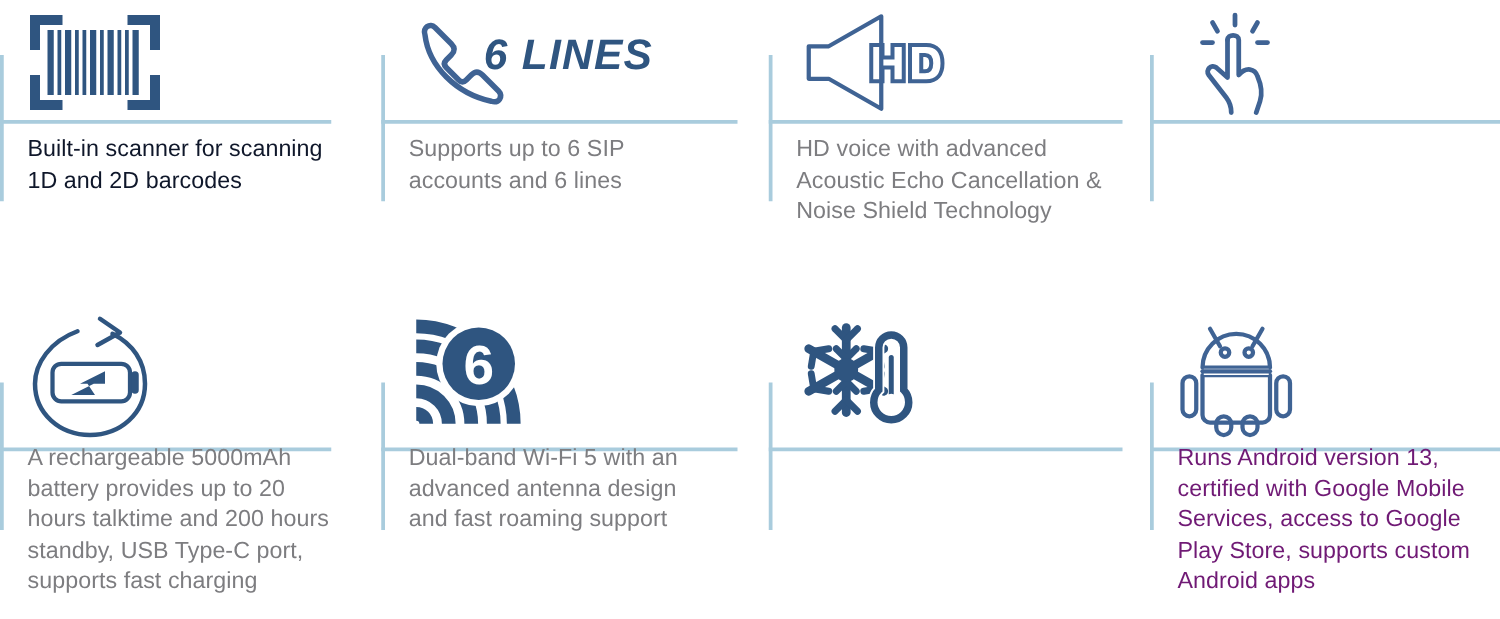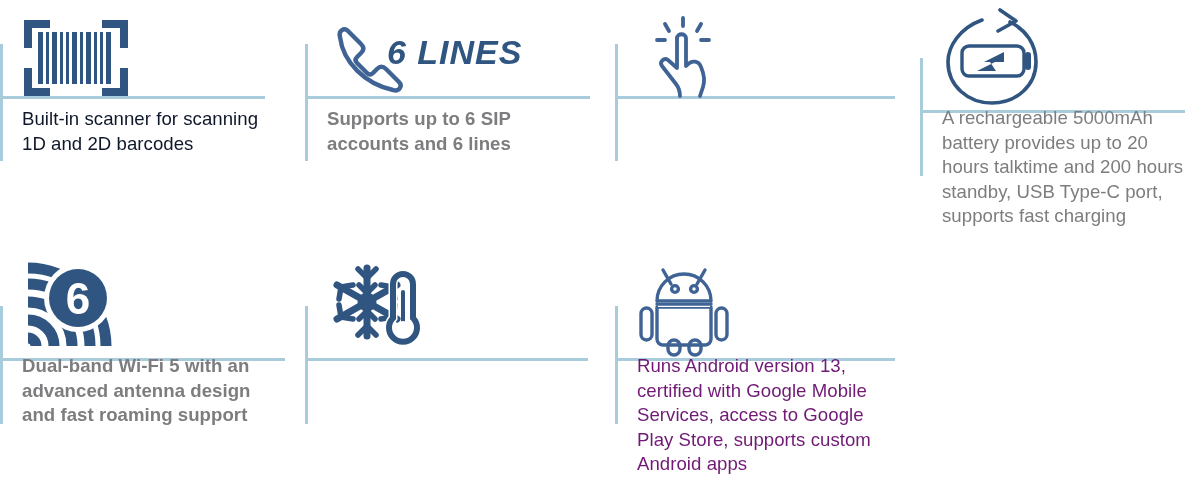--- a/index.html
+++ b/index.html
@@ -25,21 +25,21 @@
     position: relative;
     box-sizing: border-box;
     padding: 0;
   }
   
   .icon-area {
     position: relative;
     height: 98px;
     padding-left: 22px;
     display: flex;
-    align-items: flex-end;
+    align-items: center;
     justify-content: flex-start;
     text-decoration: underline;
   }
   .icon-area.r2 { height: 108px; }
   .icon-wrap {
     display: block;
     margin-top: 2px;
   }
   
   .vrule {
@@ -71,21 +71,21 @@
     top: 107px;
     width: 252px;
     color: #7d7d80;
     font-size: 18.6px;
     line-height: 24.6px;
     letter-spacing: 0.05px;
   }
   .row2 .desc {
     top: 106px;
   }
-  .cell-c2 .desc { width: 248px; font-weight: bold; }
+  .cell-c2 .desc { width: 248px; }
   .cell-c3 .desc { width: 262px; }
   .cell-c4 .desc { width: 242px; }
 
   svg { display: block; overflow: visible; }
 </style>
 </head>
 <body style="background: rgb(255, 255, 255);">
 
 <div class="feature-grid">
 
@@ -141,20 +141,42 @@
                      c4 4 0 10 -6 8
                      C38 64 16 42 13 17 Z"></path>
           </g>
           <text x="60" y="44" font-family="'Liberation Sans', sans-serif" font-size="34" font-weight="bold" font-style="italic" fill="#2f5580" letter-spacing="1">6 LINES</text>
         </svg>
       </span>
     </div>
     <div class="desc" style="color: rgb(125, 125, 128);">Supports up to 6 SIP accounts and 6 lines</div>
   </div>
 
+  <div class="feature-cell row1 cell-c3">
+    <div class="vrule" style="background: rgb(169, 204, 221);"></div>
+    <div class="hrule" style="background: rgb(169, 204, 221);"></div>
+    <div class="icon-area">
+      <span class="icon-wrap">
+        <svg width="130" height="86" viewBox="0 0 130 86">
+          <g fill="none" stroke="#3f6394" stroke-width="3.4" stroke-linejoin="round" stroke-linecap="round">
+            <path d="M68 6 L26 30 H10 v26 h16 L68 80 Z"></path>
+          </g>
+
+          <g fill="none" stroke="#3f6394" stroke-width="3.2" stroke-linejoin="miter">
+
+            <path d="M60 29 h9 v10 h8 v-10 h9 v29 h-9 v-11 h-8 v11 h-9 Z"></path>
+
+            <path d="M91 29 h13 c9 0 13 6 13 14.5 S113 58 104 58 H91 Z
+                     M100 37 v13 h3 c4 0 5 -3 5 -6.5 S107 37 103 37 Z"></path>
+          </g>
+        </svg>
+      </span>
+    </div>
+    <div class="desc" style="color: rgb(125, 125, 128);">HD voice with advanced Acoustic Echo Cancellation &amp; Noise Shield Technology</div>
+  </div>
 
   <div class="feature-cell row1 cell-c4">
     <div class="vrule" style="background: rgb(169, 204, 221);"></div>
     <div class="hrule" style="background: rgb(169, 204, 221);"></div>
     <div class="icon-area">
       <span class="icon-wrap">
         <svg width="110" height="84" viewBox="0 0 110 84">
           <g fill="none" stroke="#3f6394" stroke-width="3.8" stroke-linejoin="round" stroke-linecap="round">
 
             <path d="M46 4 v8"></path>

